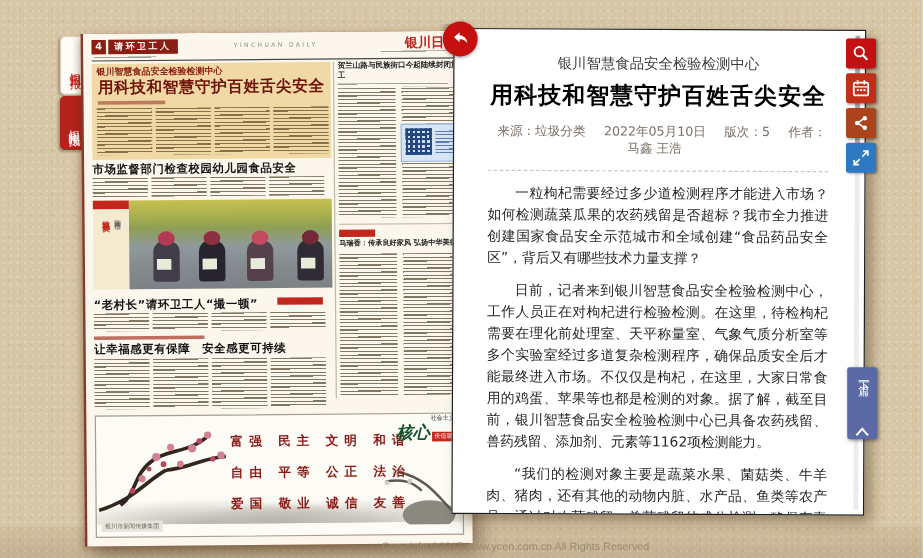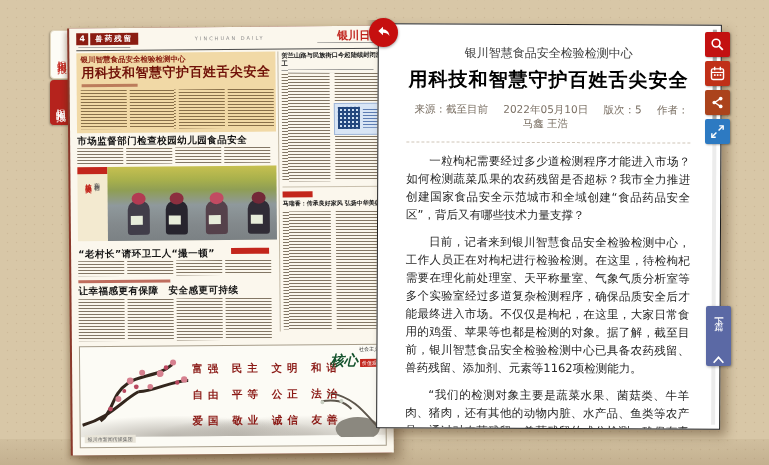--- a/index.html
+++ b/index.html
@@ -140,21 +140,21 @@
 
   <div class="tab tab-daily">
       <span>银川日报</span>
     </div>
   <div class="tab tab-evening">
       <span>银川晚报</span>
     </div>
 
   <div class="page-thumb">
     <div class="pt-abs pgnum">4</div>
-    <div class="pt-abs sectionbox">兽药残留</div>
+    <div class="pt-abs sectionbox">请环卫工人</div>
     <div class="pt-abs dateline stripes-gray"></div>
     <div class="pt-abs mast-center">YINCHUAN DAILY</div>
     <div class="pt-abs mast-logo">银川日报</div>
     <div class="pt-abs mast-sub stripes-gray"></div>
     <div class="pt-abs ph-rule"></div>
 
     <div class="pt-abs main-art">
       <div class="pt-abs ma-kicker">银川智慧食品安全检验检测中心</div>
       <div class="pt-abs ma-headline">用科技和智慧守护百姓舌尖安全</div>
       <div class="pt-abs ma-byline"></div>
@@ -260,21 +260,21 @@
       </div>
       <div class="ad-credit">银川市新闻传媒集团</div>
     </div>
   </div>
 
   <div class="reader">
     <div class="rd-inner">
       <div class="rd-kicker">银川智慧食品安全检验检测中心</div>
       <h1 class="rd-title">用科技和智慧守护百姓舌尖安全</h1>
       <div class="rd-meta">
-        <span>来源：截至目前</span>
+        <span>来源：垃圾分类</span>
         <span>2022年05月10日</span>
         <span>版次：5</span>
         <span>作者：马鑫 王浩</span>
       </div>
       <hr class="rd-sep">
       <div class="rd-body">
         <p>一粒枸杞需要经过多少道检测程序才能进入市场？如何检测蔬菜瓜果的农药残留是否超标？我市全力推进创建国家食品安全示范城市和全域创建“食品药品安全区”，背后又有哪些技术力量支撑？</p>
         <p>日前，记者来到银川智慧食品安全检验检测中心，工作人员正在对枸杞进行检验检测。在这里，待检枸杞需要在理化前处理室、天平称量室、气象气质分析室等多个实验室经过多道复杂检测程序，确保品质安全后才能最终进入市场。不仅仅是枸杞，在这里，大家日常食用的鸡蛋、苹果等也都是检测的对象。据了解，截至目前，银川智慧食品安全检验检测中心已具备农药残留、兽药残留、添加剂、元素等1162项检测能力。</p>
         <p>“我们的检测对象主要是蔬菜水果、菌菇类、牛羊肉、猪肉，还有其他的动物内脏、水产品、鱼类等农产品，通过对农药残留、兽药残留的成分检测，确保有毒有害或者有问题的食品不出现在老百姓的餐桌上。”银川智慧食品安全检验检测中心副主任何健晖告诉记者，“五一”期间，我市许多超市都开设了农产品专区，专区内销售的农产品在进入超市前，都经过了该中心的检验检测，以确保市民的食品安全。</p>
 
@@ -330,13 +330,14 @@
     </svg>
   </div>
 
   <button class="next-btn">
     <span class="next-label">下一篇</span>
     <svg width="13" height="9" viewBox="0 0 24 16">
       <polyline points="3,14 12,4 21,14" stroke="#fff" stroke-width="3" fill="none"></polyline>
     </svg>
   </button>
 
+  <div class="copyright">Copyright ©2017 www.ycen.com.cn All Rights Reserved</div>
 </div>
 
 </body></html>

